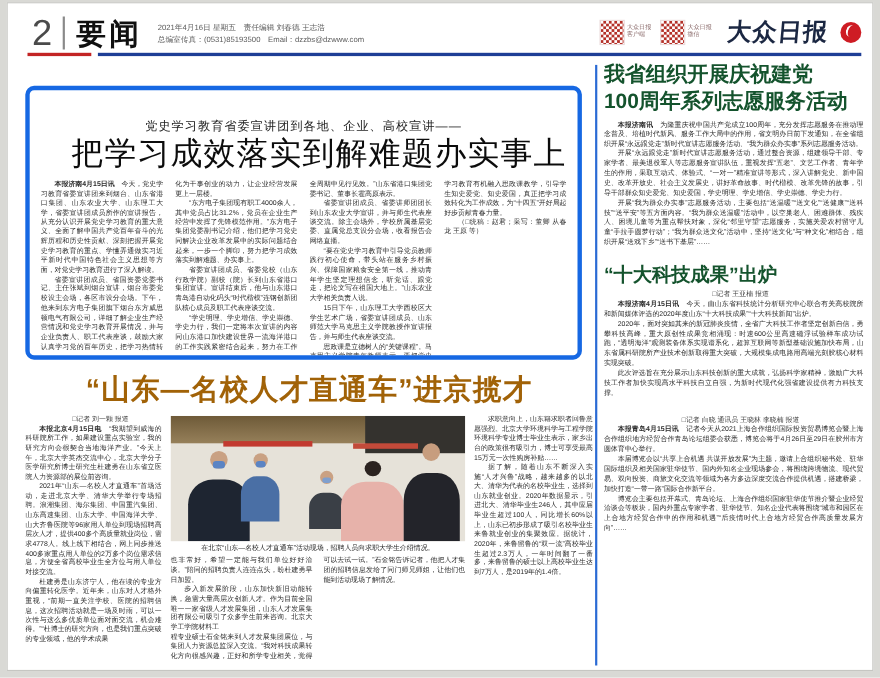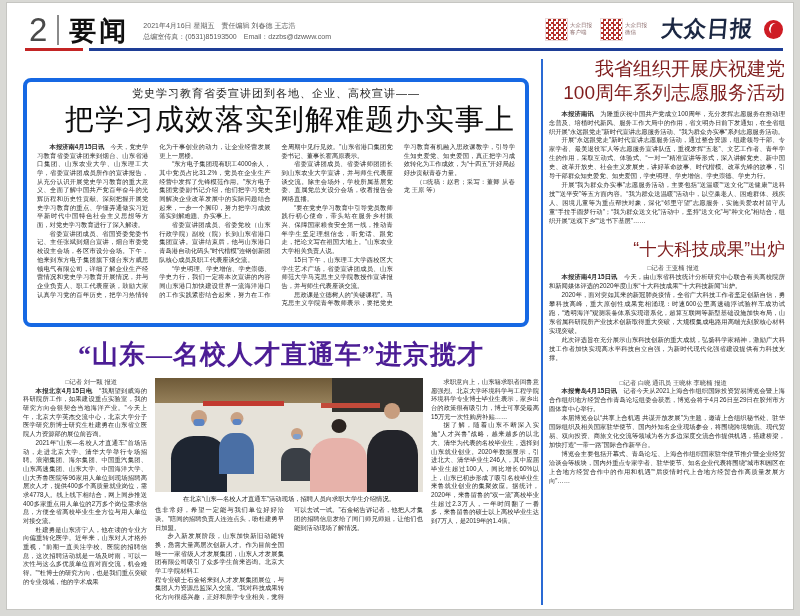--- a/index.html
+++ b/index.html
@@ -29,33 +29,33 @@
 
   
   .banner{position:absolute;left:100px;top:53px;width:416px;height:20px;background:#c01d1d;
           display:flex;align-items:center;justify-content:center;gap:5px;white-space:nowrap;}
   .b-strong{color:#ffffff;font-weight:bold;font-size:12.5px;letter-spacing:1px;}
   .b-dot{color:#ffd9d9;font-size:11px;}
   .b-rest{color:#ffc6c6;font-size:11px;letter-spacing:1px;}
 
   
   .lead-box{position:absolute;left:16px;top:75px;width:506px;height:249px;border:4px solid #1668e3;
-            border-radius:8px;background:#fff;padding:1px 10px;box-sizing:border-box;overflow:hidden;}
+            border-radius:8px;background:#fff;padding:22px 10px;box-sizing:border-box;overflow:hidden;}
   .kicker{text-align:center;font-size:11px;color:#222;margin-top:3px;letter-spacing:1px;}
   .lead-headline{text-align:right;font-size:29px;line-height:1.1;font-weight:400;color:#0c0c0c;
                  margin:3px 0 7px;letter-spacing:1px;}
   .cols4{columns:4;column-gap:11px;column-fill:auto;height:172px;overflow:hidden;
          font-size:6.3px;line-height:1.38;color:#2b2b2b;text-align:justify;}
   p.bp{margin:0;text-indent:2em;}
   p.noindent{text-indent:0;}
   .sign{margin-top:2px;color:#333;}
 
   
   .talent{position:absolute;left:16px;top:332px;width:516px;height:272px;overflow:hidden;}
-  .t-headline{text-align:center;font-size:26px;font-weight:900;color:#4c1d95;letter-spacing:1px;margin:2px 0 6px;font-family:Liberation Serif, serif;}
+  .t-headline{text-align:center;font-size:26px;font-weight:900;color:#a16207;letter-spacing:1px;margin:2px 0 6px;}
   .t-grid{display:grid;grid-template-columns:124px 1fr 108px;gap:8px;height:226px;overflow:hidden;}
   .smalltxt{font-size:6.3px;line-height:1.38;color:#2b2b2b;text-align:justify;overflow:hidden;}
   .byline{text-align:center;color:#444;margin-bottom:2px;text-indent:0;}
   .midwrap{display:flex;flex-direction:column;overflow:hidden;}
   .caption{font-size:6.3px;color:#222;text-align:center;margin:3px 6px 3px;line-height:1.3;}
   .midcols{columns:2;column-gap:10px;column-fill:auto;flex:1;overflow:hidden;
            font-size:6.3px;line-height:1.38;color:#2b2b2b;text-align:justify;}
 
   
   .photo{position:relative;height:114px;overflow:hidden;background:#e6e2d9;flex:none;}
@@ -66,21 +66,21 @@
   .ph-red1{position:absolute;left:18%;top:20%;width:30%;height:5%;background:#c23a30;}
   .ph-red2{position:absolute;left:62%;top:22%;width:22%;height:4%;background:#c24a3a;}
   .person{position:absolute;}
   .head{position:absolute;left:50%;transform:translateX(-50%);top:0;border-radius:50%;background:#c9a183;}
   .mask{position:absolute;left:50%;transform:translateX(-50%);border-radius:3px;background:#5b84c4;}
   .bodyshape{position:absolute;left:0;right:0;bottom:0;border-radius:40% 40% 0 0;}
 
   
   .vrule{position:absolute;left:534px;top:56px;width:2px;height:546px;background:#2a6ad4;}
   .sidebar{position:absolute;left:542px;top:54px;width:236px;height:550px;overflow:hidden;}
-  .sb-h{font-weight:400;color:#7f1d1d;text-align:right;line-height:1.28;}
+  .sb-h{font-weight:700;color:#14532d;text-align:left;line-height:1.28;}
   .sb-h.a{font-size:19px;}
   .sb-h.b{font-size:17.5px;}
   .sb-h.c{font-size:17.5px;letter-spacing:0.5px;}
   .sb-body{font-size:6.3px;line-height:1.42;color:#2b2b2b;text-align:justify;margin-top:4px;}
   .sb-gap{height:12px;}
 </style>
 </head>
 <body>
 
 <div class="page">

